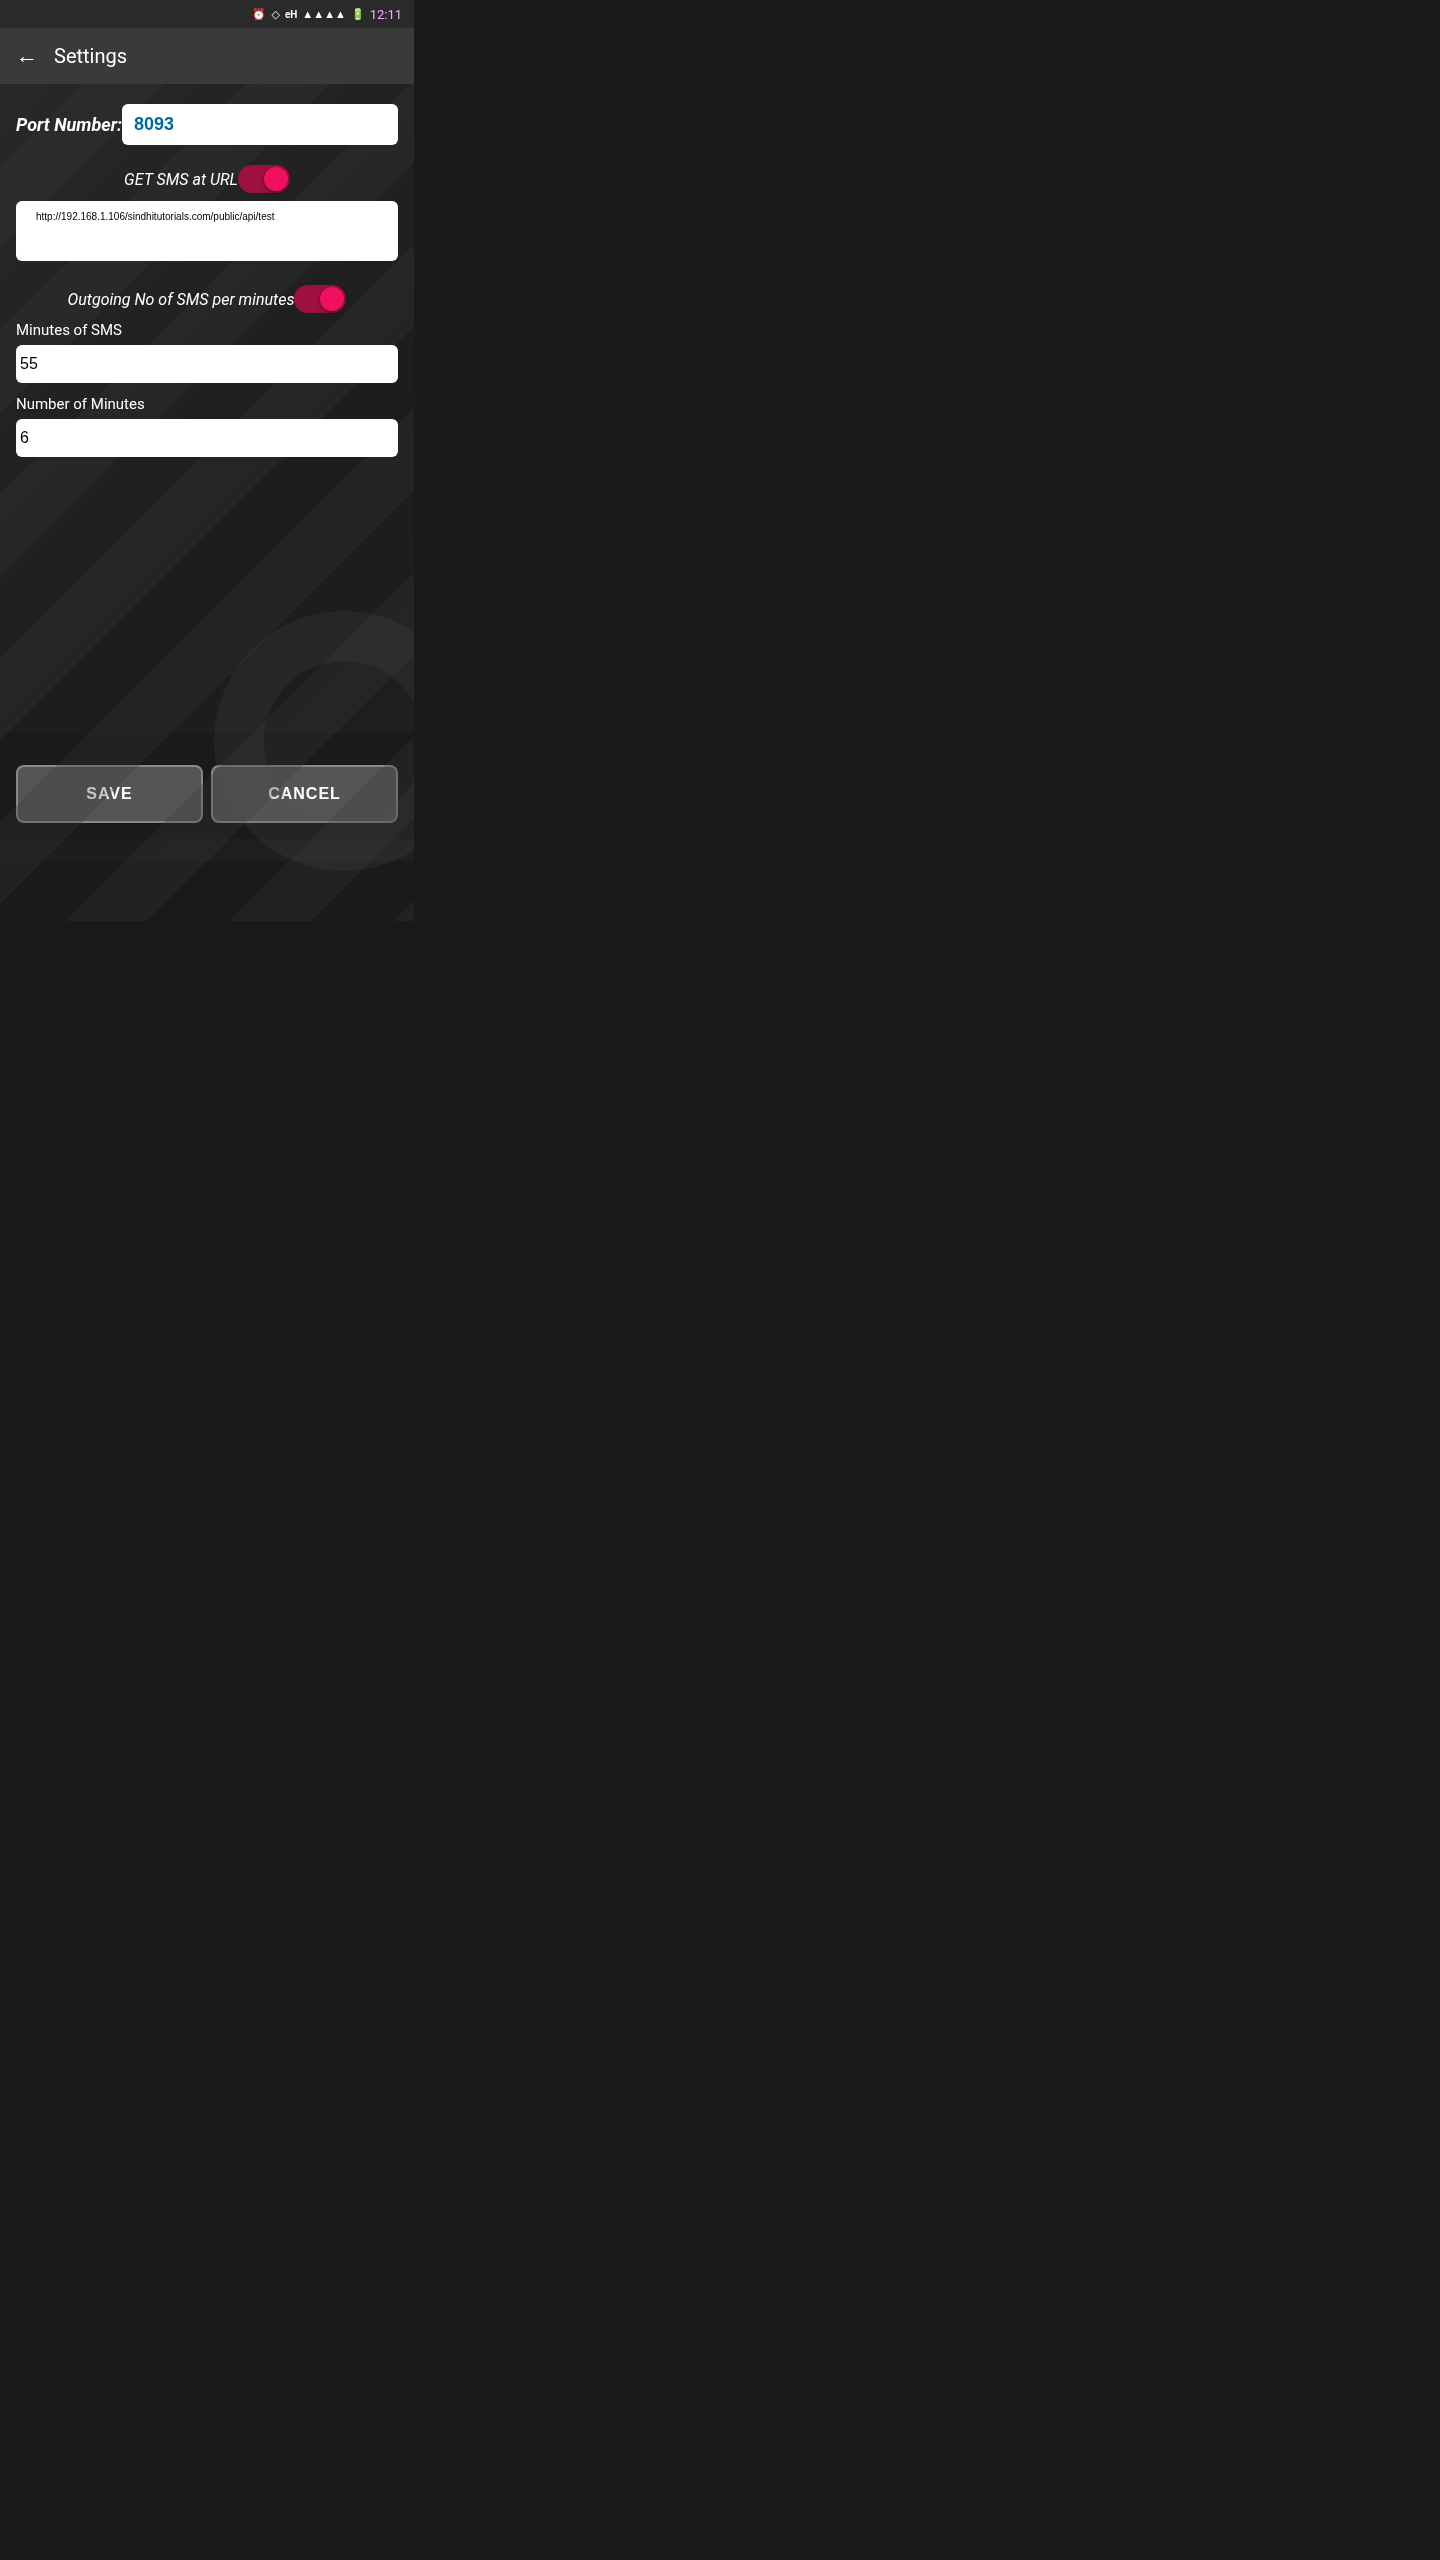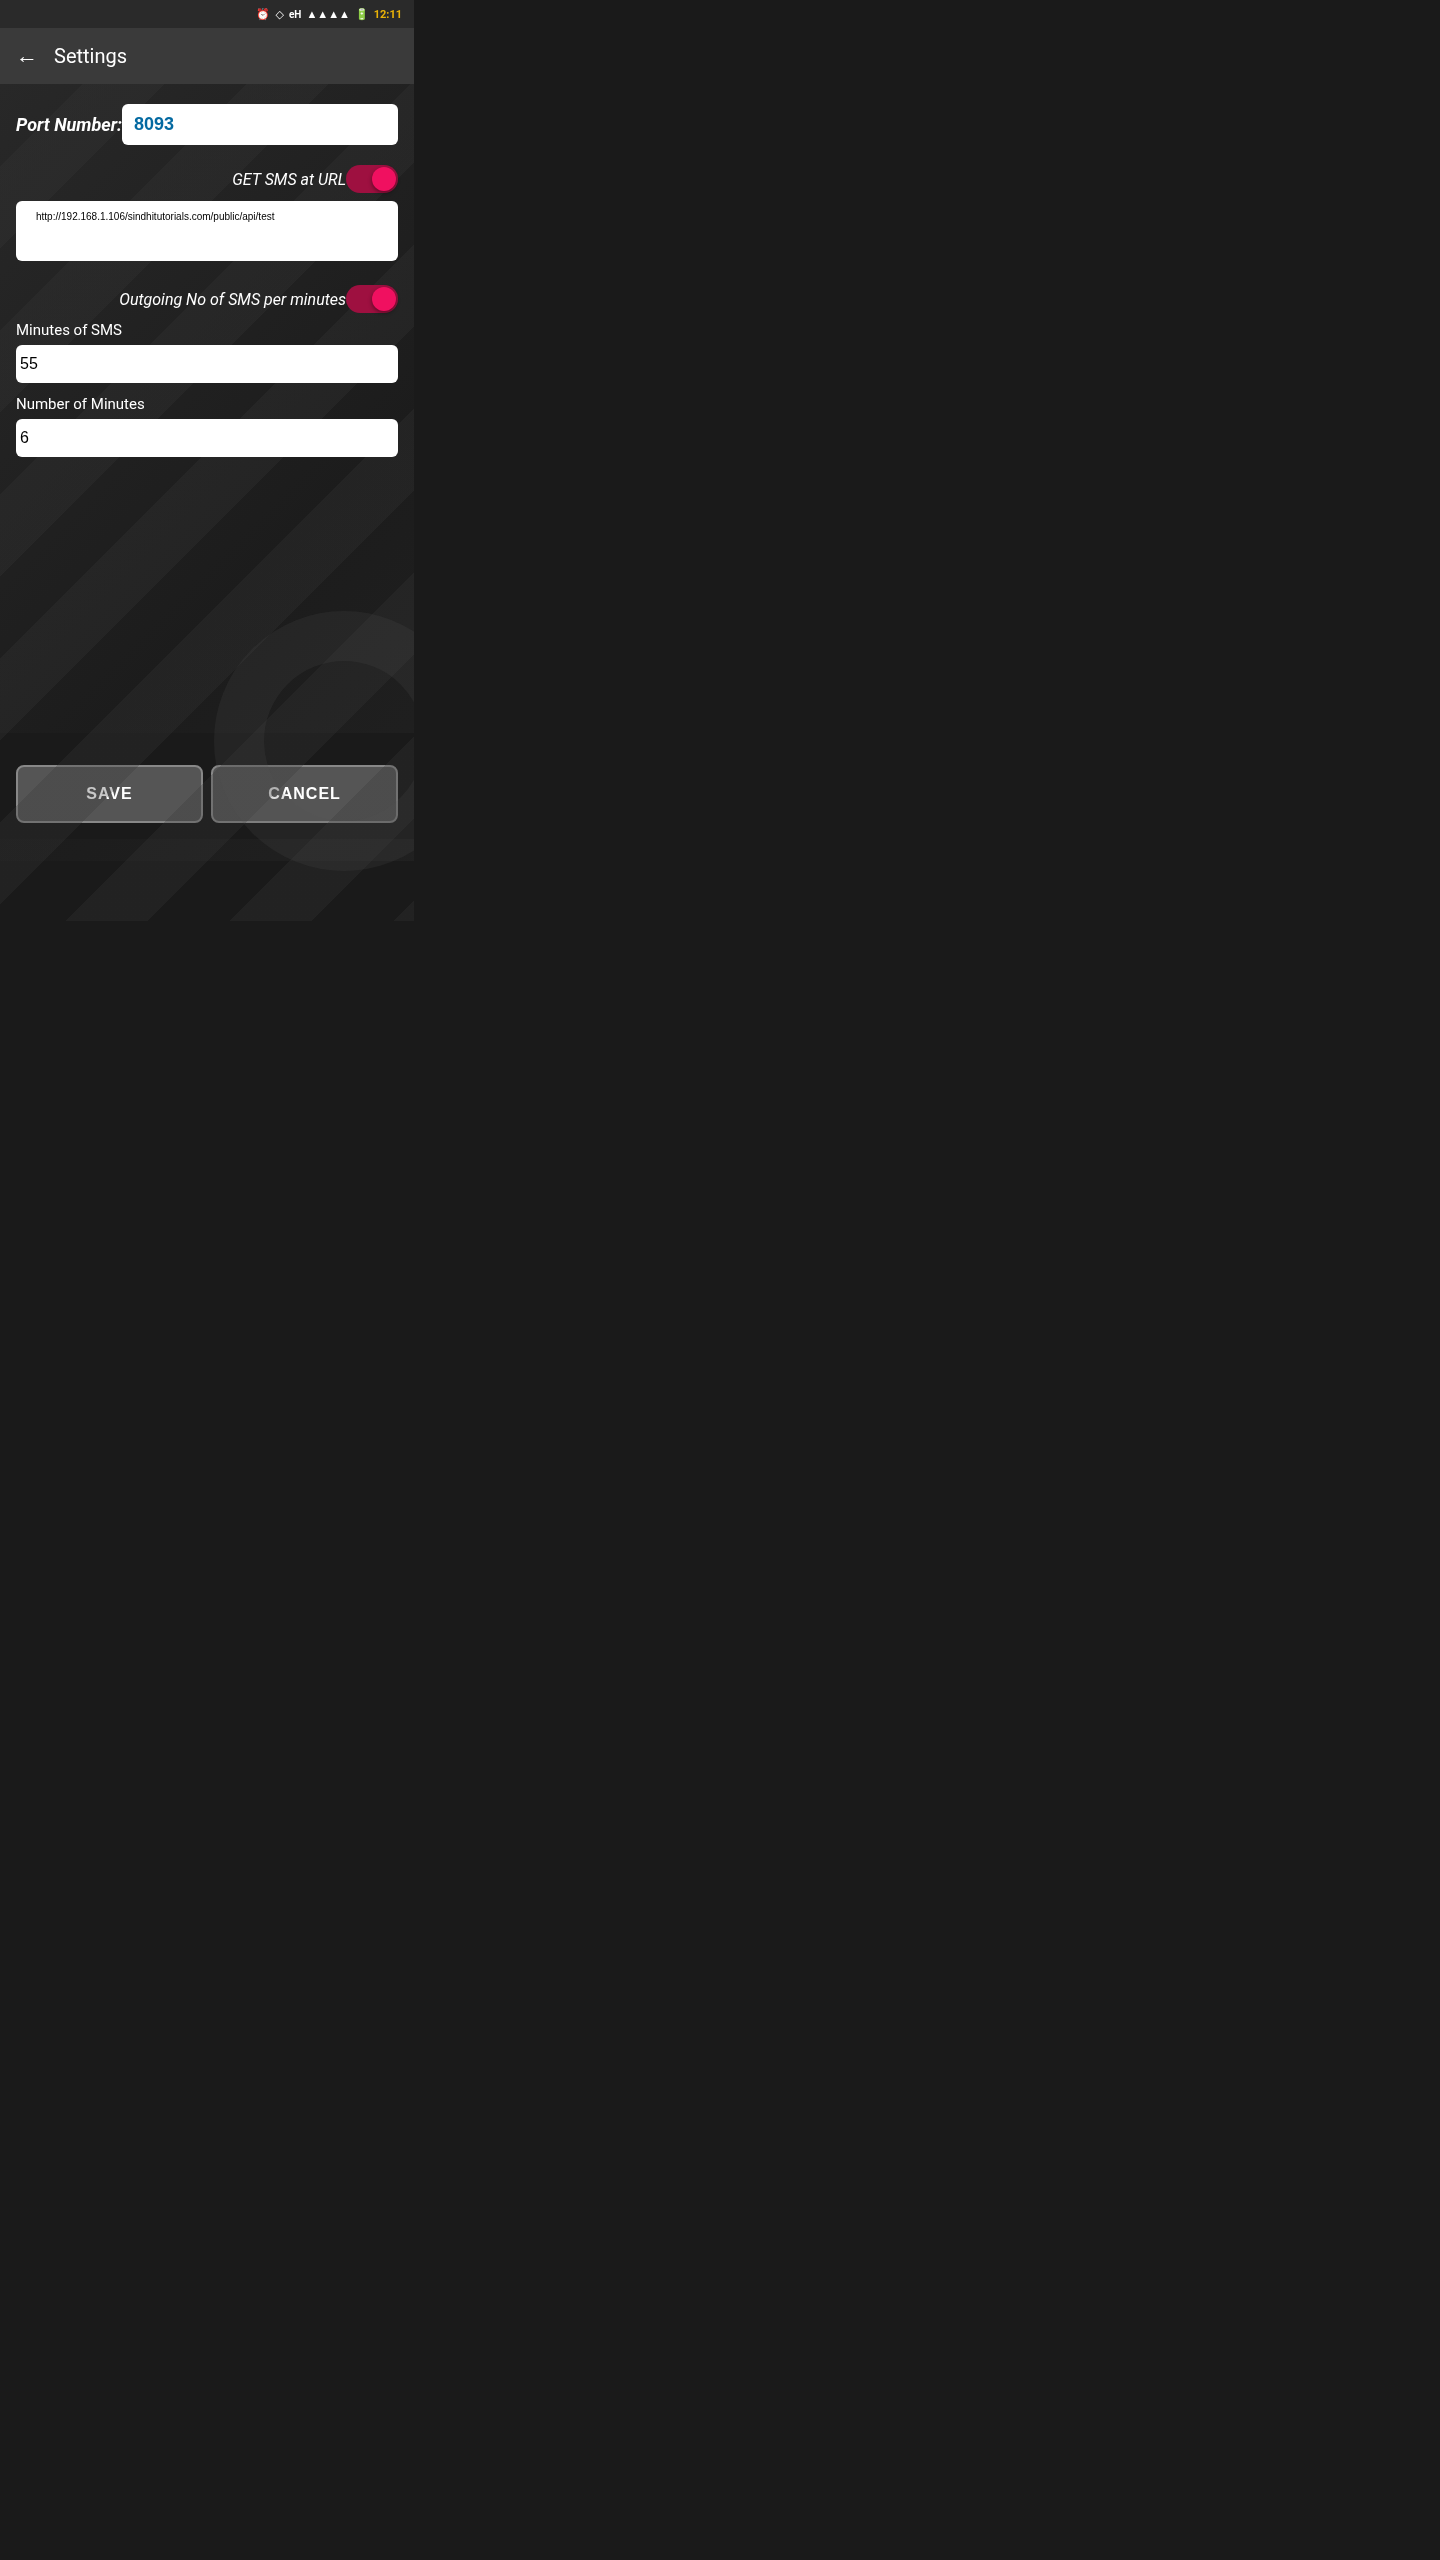--- a/index.html
+++ b/index.html
@@ -30,23 +30,23 @@
       gap: 6px;
     }
 
     .status-icons {
       display: flex;
       align-items: center;
       gap: 5px;
     }
 
     .status-time {
-      font-size: 11px;
-      font-weight: 700;
-      color: #eab308;
+      font-size: 13px;
+      font-weight: 400;
+      color: #f0abfc;
     }
 
     .status-icon {
       font-size: 11px;
       color: #ffffff;
     }
 
     
     .app-bar {
       background-color: #3a3a3a;
@@ -104,21 +104,21 @@
       font-size: 18px;
       font-weight: 600;
       color: #0369a1;
       outline: none;
     }
 
     
     .section-row {
       display: flex;
       align-items: center;
-      justify-content: flex-end;
+      justify-content: center;
       margin-bottom: 8px;
     }
 
     .section-label {
       font-size: 16px;
       font-style: italic;
       color: #ffffff;
     }
 
     

